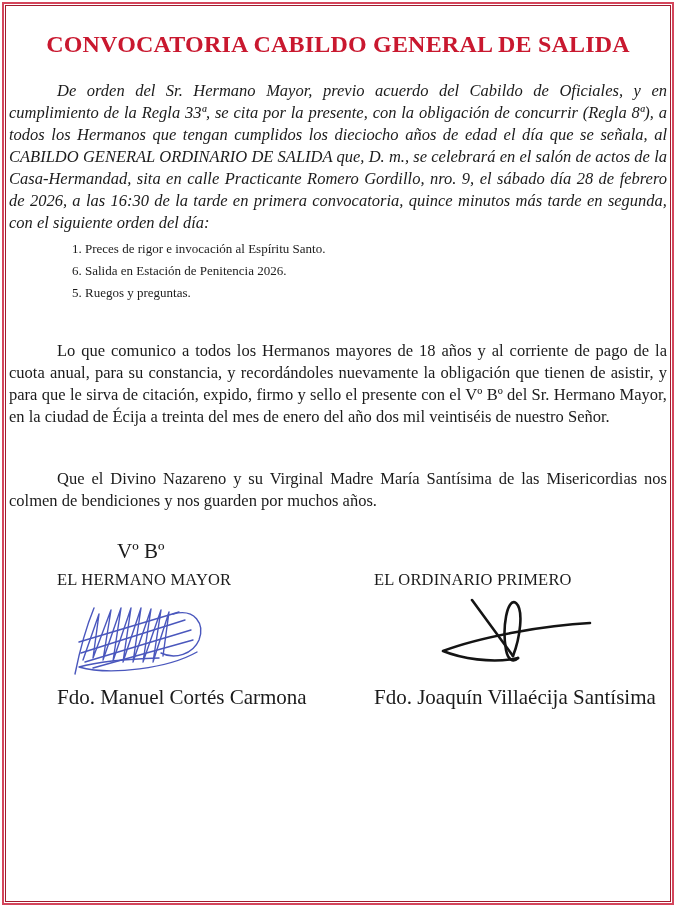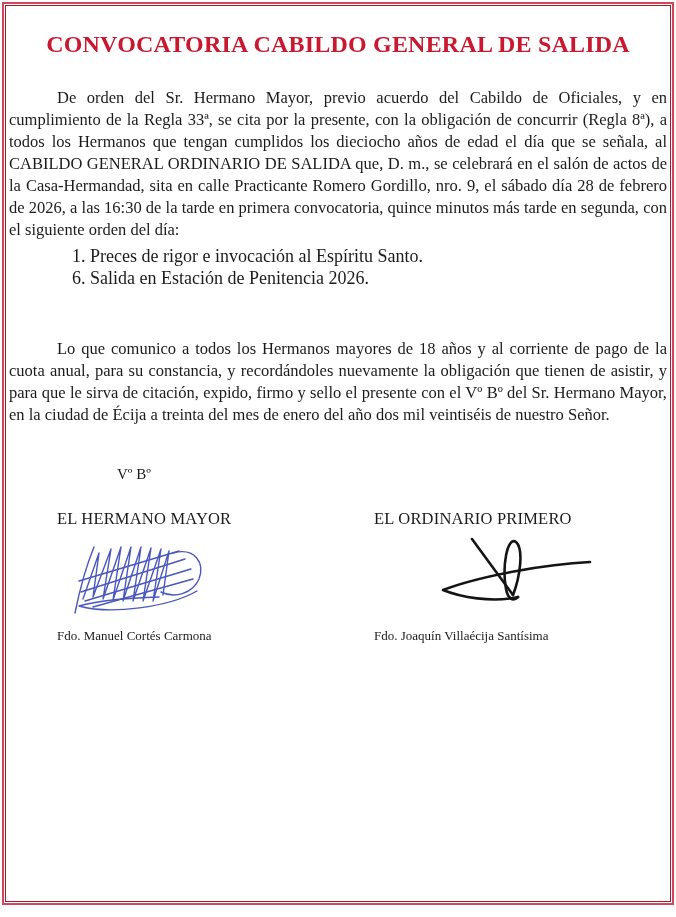--- a/index.html
+++ b/index.html
@@ -42,52 +42,52 @@
     line-height:28px;
     color:var(--title-red);
     letter-spacing:0.2px;
   }
   .para{
     font-size:16.5px;
     line-height:22px;
     text-align:justify;
     text-indent:48px;
   }
-  .para-intro{margin-top:29px;}
+  .para-intro{margin-top:22px;font-style:italic;}
   .agenda{
     margin-top:4px;
     margin-left:63px;
-    font-size:18px;
+    font-size:13px;
     line-height:22px;
     font-family:Liberation Serif, serif;
   }
-  .para-notice{margin-top:49px;}
+  .para-notice{margin-top:36px;}
   .para-blessing{margin-top:40px;}
   .vb{
-    margin-top:37px;
+    margin-top:28px;
     margin-left:108px;
-    font-size:15px;
+    font-size:21px;
     line-height:22px;
   }
   .sig-row{
     position:relative;
     width:100%;
   }
-  .roles-row{height:20px;margin-top:24px;}
+  .roles-row{height:20px;margin-top:8px;}
   .scribbles-row{height:90px;margin-top:4px;}
   .names-row{height:22px;margin-top:2px;}
   .col-left{position:absolute;left:48px;top:0;}
   .col-right{position:absolute;left:365px;top:0;}
   .role{
     font-size:16.5px;
     line-height:20px;
     letter-spacing:0.2px;
   }
   .signer{
-    font-size:13px;
+    font-size:21px;
     line-height:22px;
   }
   .sig-svg{display:block;}
   .sig-left{position:absolute;left:58px;top:2px;}
   .sig-right{position:absolute;left:425px;top:0;}
 </style>
 </head>
 <body>
 
 <div class="page">
@@ -95,24 +95,26 @@
 
   <div class="content">
 
     <h1 class="doc-title">CONVOCATORIA CABILDO GENERAL DE SALIDA</h1>
 
     <p class="para para-intro">De orden del Sr. Hermano Mayor, previo acuerdo del Cabildo de Oficiales, y en cumplimiento de la Regla 33ª, se cita por la presente, con la obligación de concurrir (Regla 8ª), a todos los Hermanos que tengan cumplidos los dieciocho años de edad el día que se señala, al CABILDO GENERAL ORDINARIO DE SALIDA que, D. m., se celebrará en el salón de actos de la Casa-Hermandad, sita en calle Practicante Romero Gordillo, nro. 9, el sábado día 28 de febrero de 2026, a las 16:30 de la tarde en primera convocatoria, quince minutos más tarde en segunda, con el siguiente orden del día:</p>
 
     <div class="agenda">
       <div class="agenda-item">1. Preces de rigor e invocación al Espíritu Santo.</div>
       <div class="agenda-item">6. Salida en Estación de Penitencia 2026.</div>
+      <div class="agenda-item">5. Ruegos y preguntas.</div>
     </div>
 
     <p class="para para-notice">Lo que comunico a todos los Hermanos mayores de 18 años y al corriente de pago de la cuota anual, para su constancia, y recordándoles nuevamente la obligación que tienen de asistir, y para que le sirva de citación, expido, firmo y sello el presente con el Vº Bº del Sr. Hermano Mayor, en la ciudad de Écija a treinta del mes de enero del año dos mil veintiséis de nuestro Señor.</p>
 
+    <p class="para para-blessing">Que el Divino Nazareno y su Virginal Madre María Santísima de las Misericordias nos colmen de bendiciones y nos guarden por muchos años.</p>
 
     <div class="vb">Vº Bº</div>
 
     <div class="sig-row roles-row">
       <span class="col-left role">EL HERMANO MAYOR</span>
       <span class="col-right role">EL ORDINARIO PRIMERO</span>
     </div>
 
     <div class="sig-row scribbles-row">
       <svg class="sig-svg sig-left" width="145" height="88" viewBox="0 0 145 88" fill="none" stroke="#4a57bd" stroke-width="1.4" stroke-linecap="round" stroke-linejoin="round">

